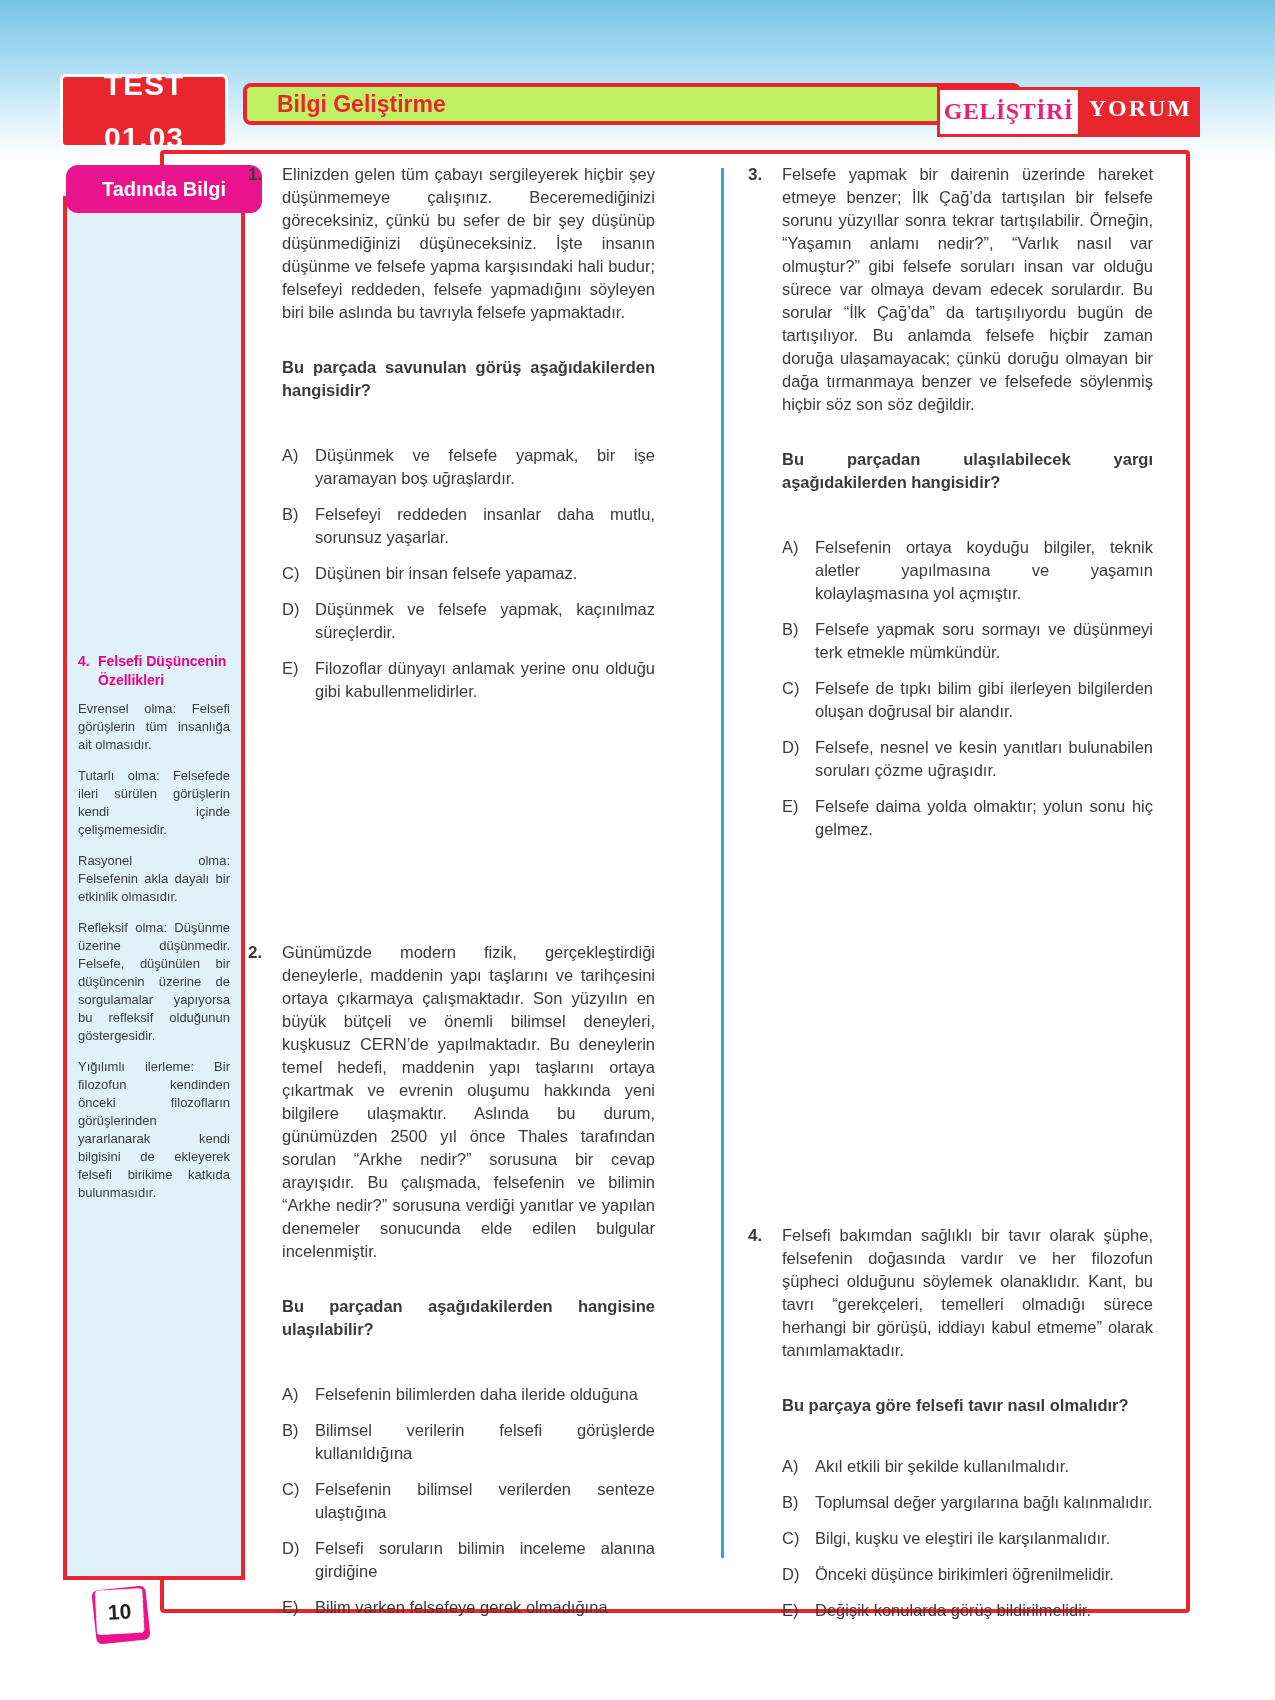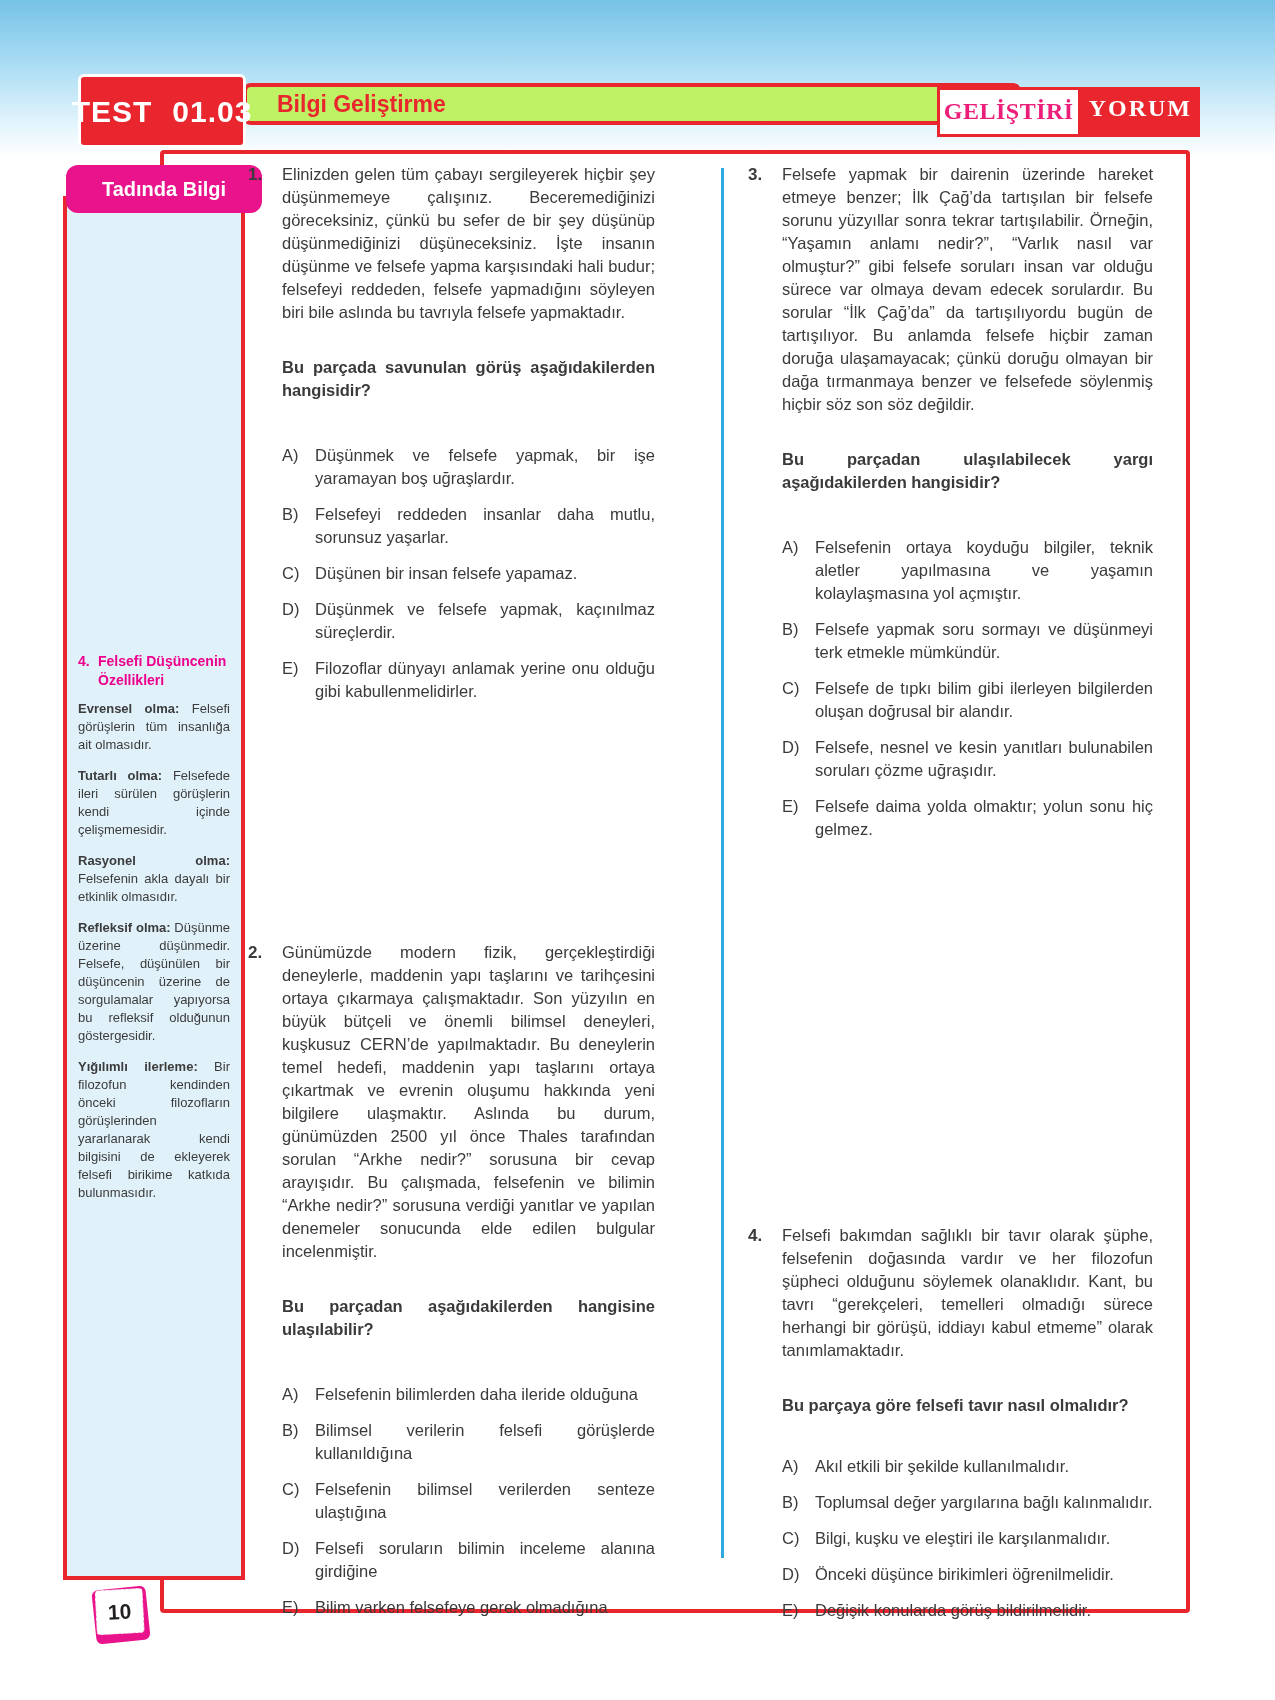--- a/index.html
+++ b/index.html
@@ -7,23 +7,23 @@
     width:1275px;height:1700px;position:relative;background:#ffffff;
     font-family:"Liberation Sans","DejaVu Sans",sans-serif;
     color:#3a3a3a;overflow:hidden;
   }
   .sky{
     position:absolute;left:0;top:0;width:1275px;height:158px;
     background:linear-gradient(180deg,#76c2e7 0%,#a9dcf3 40%,#e2f4fc 78%,#ffffff 100%);
   }
   
   .test-box{
-    position:absolute;left:78px;top:74px;width:168px;height:74px;
+    position:absolute;left:60px;top:74px;width:168px;height:74px;
     background:#e9262d;border:3px solid #ffffff;border-radius:6px;
-    display:flex;flex-direction:row;align-items:center;justify-content:center;
+    display:flex;flex-direction:column;align-items:center;justify-content:center;
     color:#ffffff;font-weight:bold;font-size:30px;line-height:33px;letter-spacing:1px;
     box-sizing:border-box;z-index:6;gap:20px;
   }
   .title-bar{
     position:absolute;left:243px;top:83px;width:778px;height:42px;
     background:#bef264;border:4px solid #e9262d;border-radius:8px;
     box-sizing:border-box;display:flex;align-items:center;z-index:5;
   }
   .title-bar .title{color:#e9262d;font-weight:bold;font-size:23px;padding-left:30px;}
   .brand{
@@ -54,21 +54,21 @@
   .badge{
     position:absolute;left:66px;top:165px;width:196px;height:48px;
     background:#e9138b;border-radius:12px;z-index:4;
     display:flex;align-items:center;justify-content:center;
     color:#ffffff;font-weight:bold;font-size:20px;
   }
   
   .sb-head{display:flex;color:#ec008c;font-weight:bold;font-size:14px;line-height:19px;}
   .sb-head .num{width:20px;flex:none;}
   .sb-p{font-size:13px;line-height:18px;text-align:justify;margin-top:10px;color:#3b3b3c;}
-  .sb-p .term{font-weight:bold;}
+  .sb-p .term{font-weight:normal;}
   
   .question{position:absolute;display:flex;z-index:4;}
   .q-num{width:34px;flex:none;font-weight:bold;font-size:17px;line-height:23px;}
   .q-body{flex:1;font-size:16.5px;line-height:23px;}
   .q-text{text-align:justify;}
   .q-stem{font-weight:bold;margin-top:32px;text-align:justify;}
   .options{margin-top:42px;}
   .opt{display:flex;margin-bottom:13px;}
   .opt .letter{width:33px;flex:none;}
   .opt .otext{flex:1;text-align:justify;}

